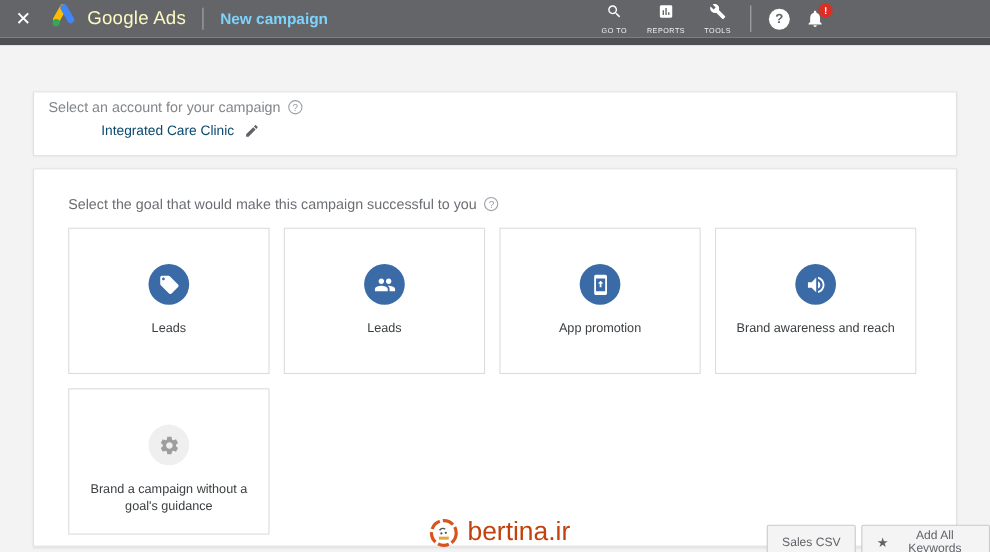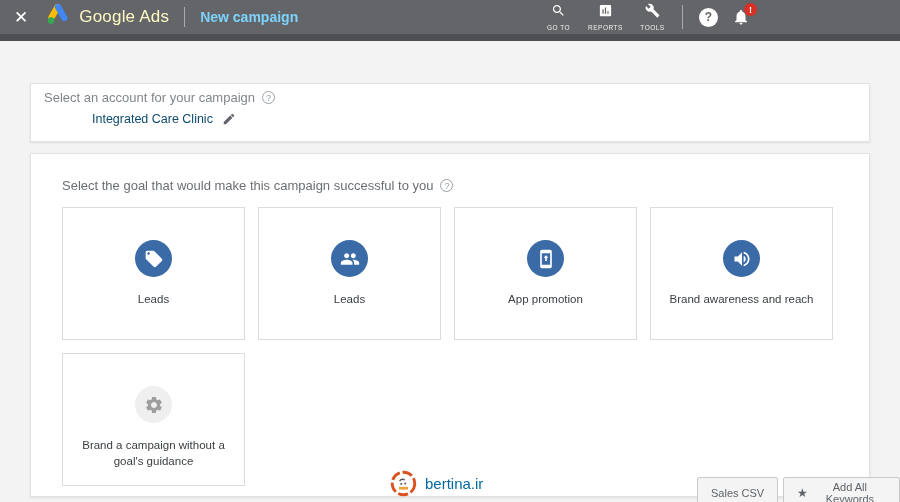--- a/index.html
+++ b/index.html
@@ -53,21 +53,21 @@
                  display:flex; align-items:center; justify-content:center; flex:none; }
   .icon-circle svg { width:20px; height:20px; fill:#fff; }
   .goal-card.muted .icon-circle { background:#efefef; }
   .goal-card.muted .icon-circle svg { fill:#9e9e9e; }
   .card-label { margin-top:15px; font-size:11.5px; color:#3c4043; text-align:center;
                 line-height:1.35; padding:0 12px; }
 
   
   .watermark { position:absolute; left:390px; top:470px; display:flex; align-items:center; gap:8px; z-index:8; }
   .watermark svg { width:27px; height:27px; display:block; }
-  .watermark-text { font-size:15px; color:#0369a1; }
+  .watermark-text { font-size:24px; color:#c2410c; }
 
   
   .foot-btn { position:absolute; top:477px; height:32px; background:#f4f4f4; border:1px solid #c9c9c9;
               border-radius:2px; font-size:11px; color:#5f6368; display:flex; align-items:center;
               gap:6px; padding:0 13px; z-index:9; cursor:pointer; font-family:"Liberation Sans",sans-serif; }
   .btn-export { left:697px; }
   .btn-addall { left:783px; }
   .star-glyph { font-size:12px; color:#5f6368; line-height:1; }
 </style>
 </head>

